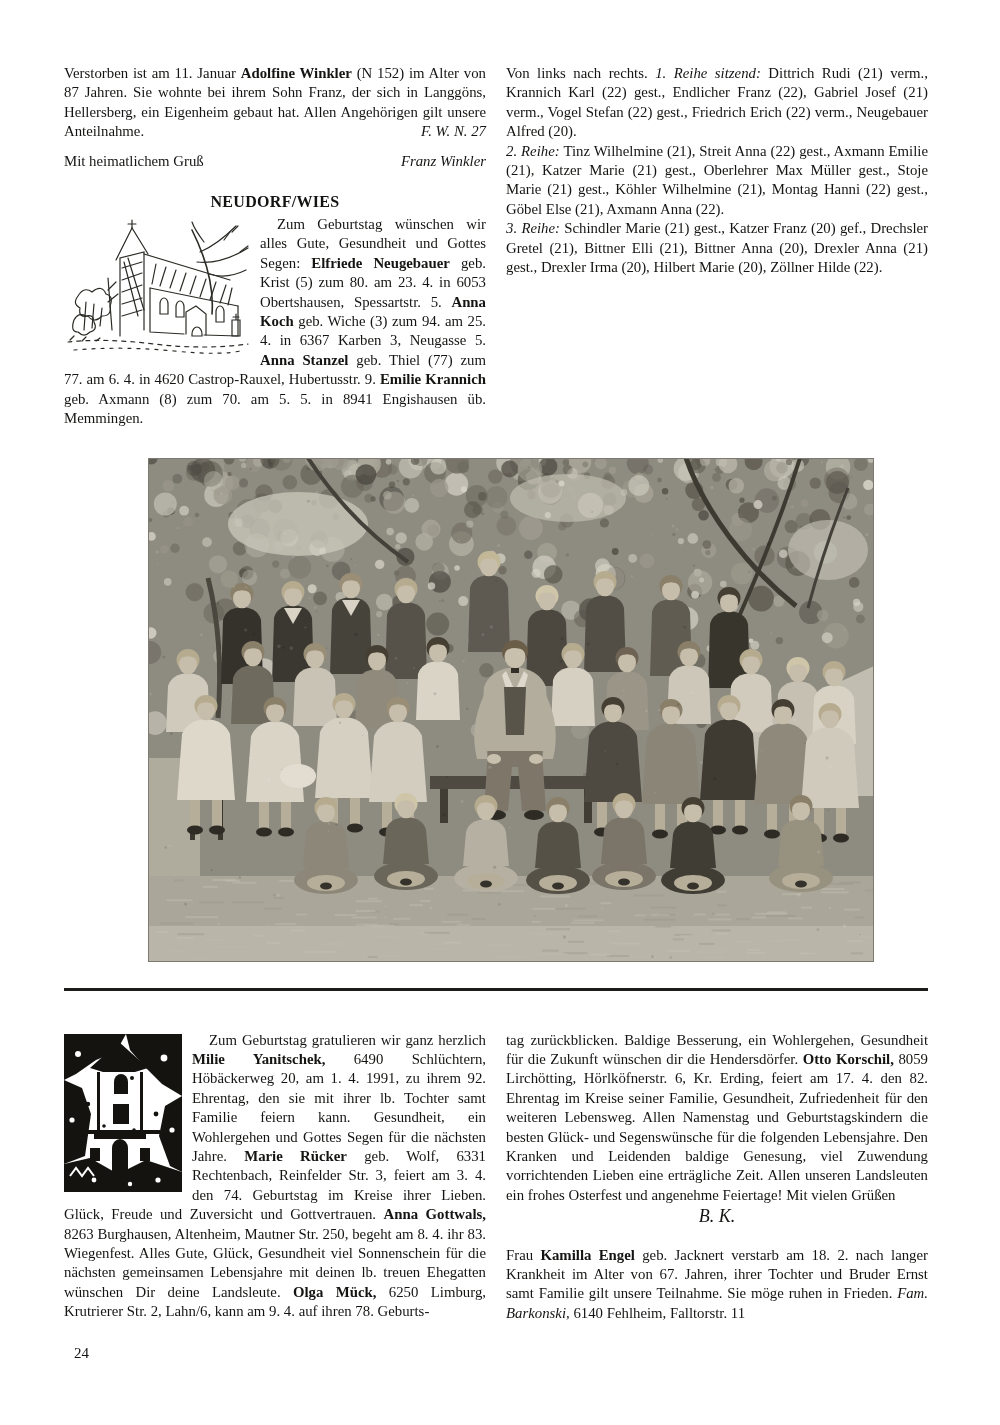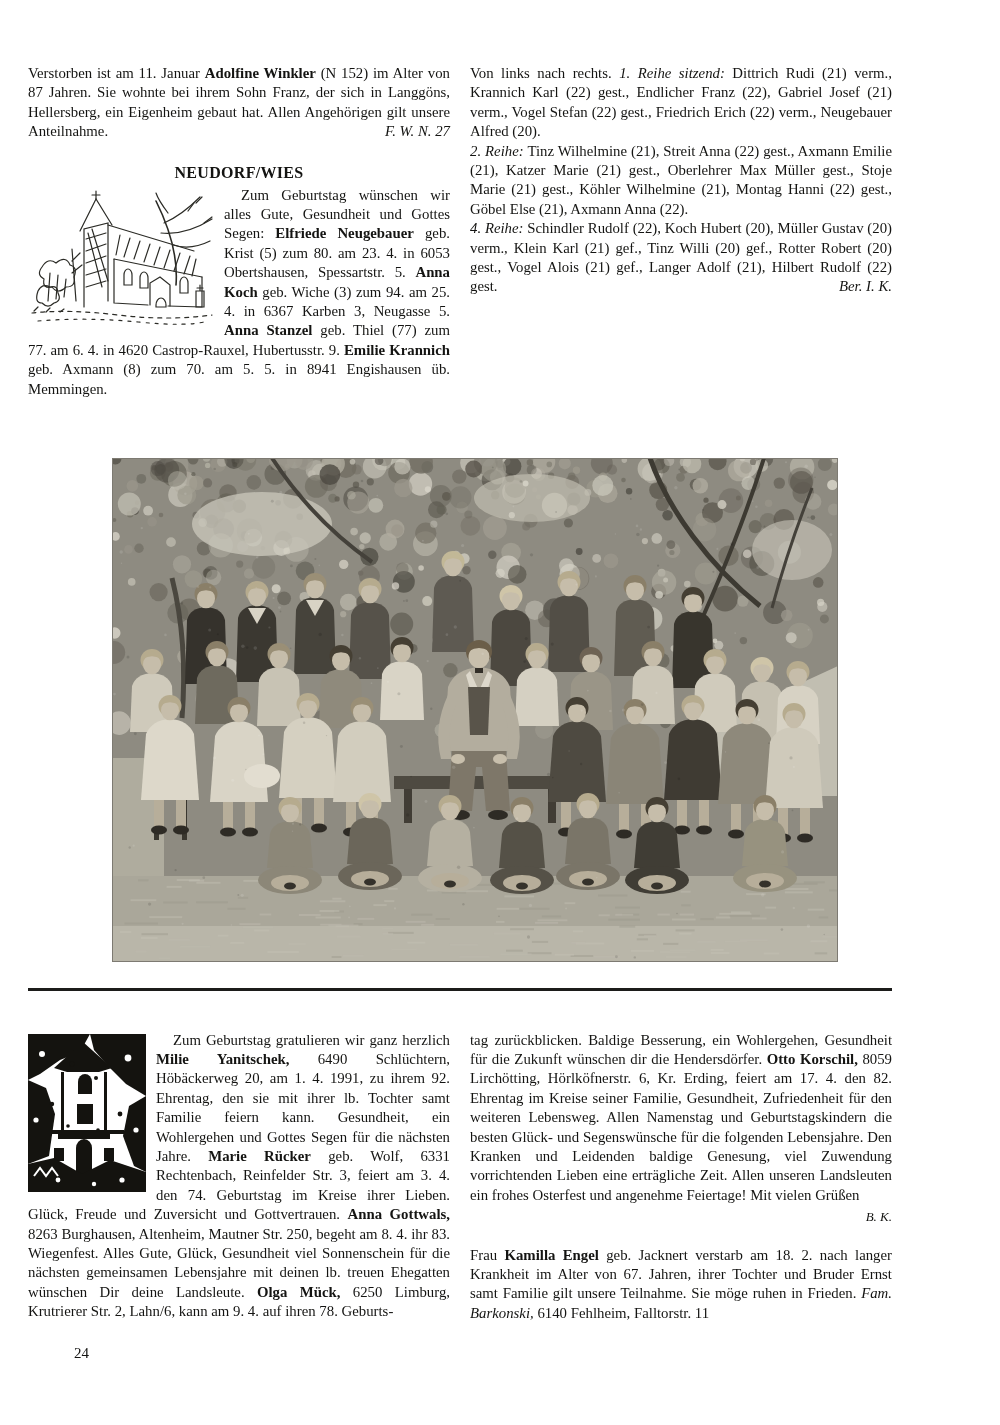--- a/index.html
+++ b/index.html
@@ -1,48 +1,52 @@
 <!DOCTYPE html>
 <html lang="de"><head>
 <meta charset="utf-8">
 <style>
   html,body{margin:0;padding:0;}
   body{width:1000px;height:1425px;background:#ffffff;color:#141412;
        font-family:"Liberation Serif","DejaVu Serif",serif;overflow:hidden;position:relative;}
-  .page{box-sizing:border-box;width:1000px;height:1077px;padding:64px 68px 0 28px;position:relative;}
+  .page{box-sizing:border-box;width:1000px;height:1077px;padding:64px 68px 0 64px;position:relative;}
   .cols{display:grid;grid-template-columns:422px 422px;column-gap:20px;}
   .topcols{min-height:394px;}
   p{margin:0;font-size:14.8px;line-height:19.4px;text-align:justify;}
   b{font-weight:bold;} i{}
   .sig-right{float:right;font-style:italic;}
   .greeting{margin-top:10px;display:flex;justify-content:space-between;font-size:14.8px;line-height:19.4px;}
   .greeting i{font-style:italic;}
   .sect-head{font-weight:bold;text-align:center;font-size:16px;letter-spacing:.3px;margin:22px 0 4px 0;}
   .sect-head.first{margin-top:0;}
   .fig-sketch{float:left;width:188px;height:148px;margin:3px 8px 2px 0;}
   .fig-woodcut{float:left;width:118px;height:158px;margin:3px 10px 2px 0;}
   .indent{text-indent:17px;}
   .photo-wrap{margin:0 0 0 84px;width:726px;height:504px;}
   .photo-wrap svg{display:block;}
   .rule{margin-top:26px;height:2.5px;background:#1c1c1a;width:864px;}
   .bottomcols{margin-top:40px;}
-  .sigline{text-align:right;font-style:italic;font-size:13px;line-height:19.4px;margin-top:2px;}
+  .sigline{text-align:center;font-style:italic;font-size:18px;line-height:19.4px;margin-top:2px;}
   .parasp{margin-top:19px;}
   .pagenum{position:absolute;left:74px;top:1345px;font-size:15px;}
   .clearfix::after{content:"";display:block;clear:both;}
 </style>
 </head>
 <body>
 
 <div class="page">
 
   <div class="cols topcols">
 
     <div>
       <p><span>Verstorben ist am 11. Januar </span><b>Adolfine Winkler</b><span> (N 152) im Alter von 87 Jahren. Sie wohnte bei ihrem Sohn Franz, der sich in Langgöns, Hellersberg, ein Eigenheim gebaut hat. Allen Angehörigen gilt unsere Anteilnahme.</span><i class="sig-right">F. W. N. 27</i></p>
+      <div class="greeting">
+        <span>Mit heimatlichem Gruß</span>
+        <i>Franz Winkler</i>
+      </div>
       <div class="sect-head">NEUDORF/WIES</div>
       <div class="clearfix">
         <svg class="fig-sketch" viewBox="0 0 188 148">
           <g stroke="#2b2b26" stroke-width="1.2" fill="none" stroke-linecap="round">
 
             <path d="M56,118 L56,40 L80,34 L80,112"></path>
             <path d="M52,42 L68,10 L84,36"></path>
             <path d="M68,10 L68,2 M64,6 L72,6"></path>
             <path d="M58,50 L78,44 M58,62 L78,55 M58,74 L78,67 M58,86 L78,80 M58,98 L78,92"></path>
             <path d="M60,44 L74,98 M64,40 L80,92"></path>
@@ -73,21 +77,21 @@
             <path d="M6,122 l4,-4 m8,5 l4,-4 m10,4 l4,-3"></path>
           </g>
         </svg>
         <p class="indent"><span>Zum Geburtstag wünschen wir alles Gute, Gesundheit und Gottes Segen: </span><b>Elfriede Neugebauer</b><span> geb. Krist (5) zum 80. am 23. 4. in 6053 Obertshausen, Spessartstr. 5. </span><b>Anna Koch</b><span> geb. Wiche (3) zum 94. am 25. 4. in 6367 Karben 3, Neugasse 5. </span><b>Anna Stanzel</b><span> geb. Thiel (77) zum 77. am 6. 4. in 4620 Castrop-Rauxel, Hubertusstr. 9. </span><b>Emilie Krannich</b><span> geb. Axmann (8) zum 70. am 5. 5. in 8941 Engishausen üb. Memmingen.</span></p>
       </div>
     </div>
 
     <div>
       <p><span>Von links nach rechts. </span><i>1. Reihe sitzend:</i><span> Dittrich Rudi (21) verm., Krannich Karl (22) gest., Endlicher Franz (22), Gabriel Josef (21) verm., Vogel Stefan (22) gest., Friedrich Erich (22) verm., Neugebauer Alfred (20).</span></p>
       <p><i>2. Reihe:</i><span> Tinz Wilhelmine (21), Streit Anna (22) gest., Axmann Emilie (21), Katzer Marie (21) gest., Oberlehrer Max Müller gest., Stoje Marie (21) gest., Köhler Wilhelmine (21), Montag Hanni (22) gest., Göbel Else (21), Axmann Anna (22).</span></p>
-      <p><i>4. Reihe:</i><span> Schindler Rudolf (22), Koch Hubert (20), Müller Gustav (20) verm., Klein Karl (21) gef., Tinz Willi (20) gef., Rotter Robert (20) gest., Vogel Alois (21) gef., Langer Adolf (21), Hilbert Rudolf (22) gest.</span><i class="sig-right">Ber. I. K.</i></p>
+      <p><i>3. Reihe:</i><span> Schindler Marie (21) gest., Katzer Franz (20) gef., Drechsler Gretel (21), Bittner Elli (21), Bittner Anna (20), Drexler Anna (21) gest., Drexler Irma (20), Hilbert Marie (20), Zöllner Hilde (22).</span></p>
     </div>
   </div>
 
   <div class="photo-wrap">
     <svg id="photoart" width="726" height="504" viewBox="0 0 726 504">
         <rect width="726" height="504" fill="#8e8b81"></rect>
         <polygon points="596,268 726,208 726,338 612,338" fill="#c6c3b6" opacity=".9"></polygon>
         <rect x="0" y="300" width="52" height="130" fill="#b2afa1" opacity=".9"></rect>
         <circle cx="422.8" cy="152.2" r="9.7" fill="#c3c0b3" opacity="0.58"></circle>
         <circle cx="110.2" cy="3.6" r="5.2" fill="#c3c0b3" opacity="0.65"></circle>

